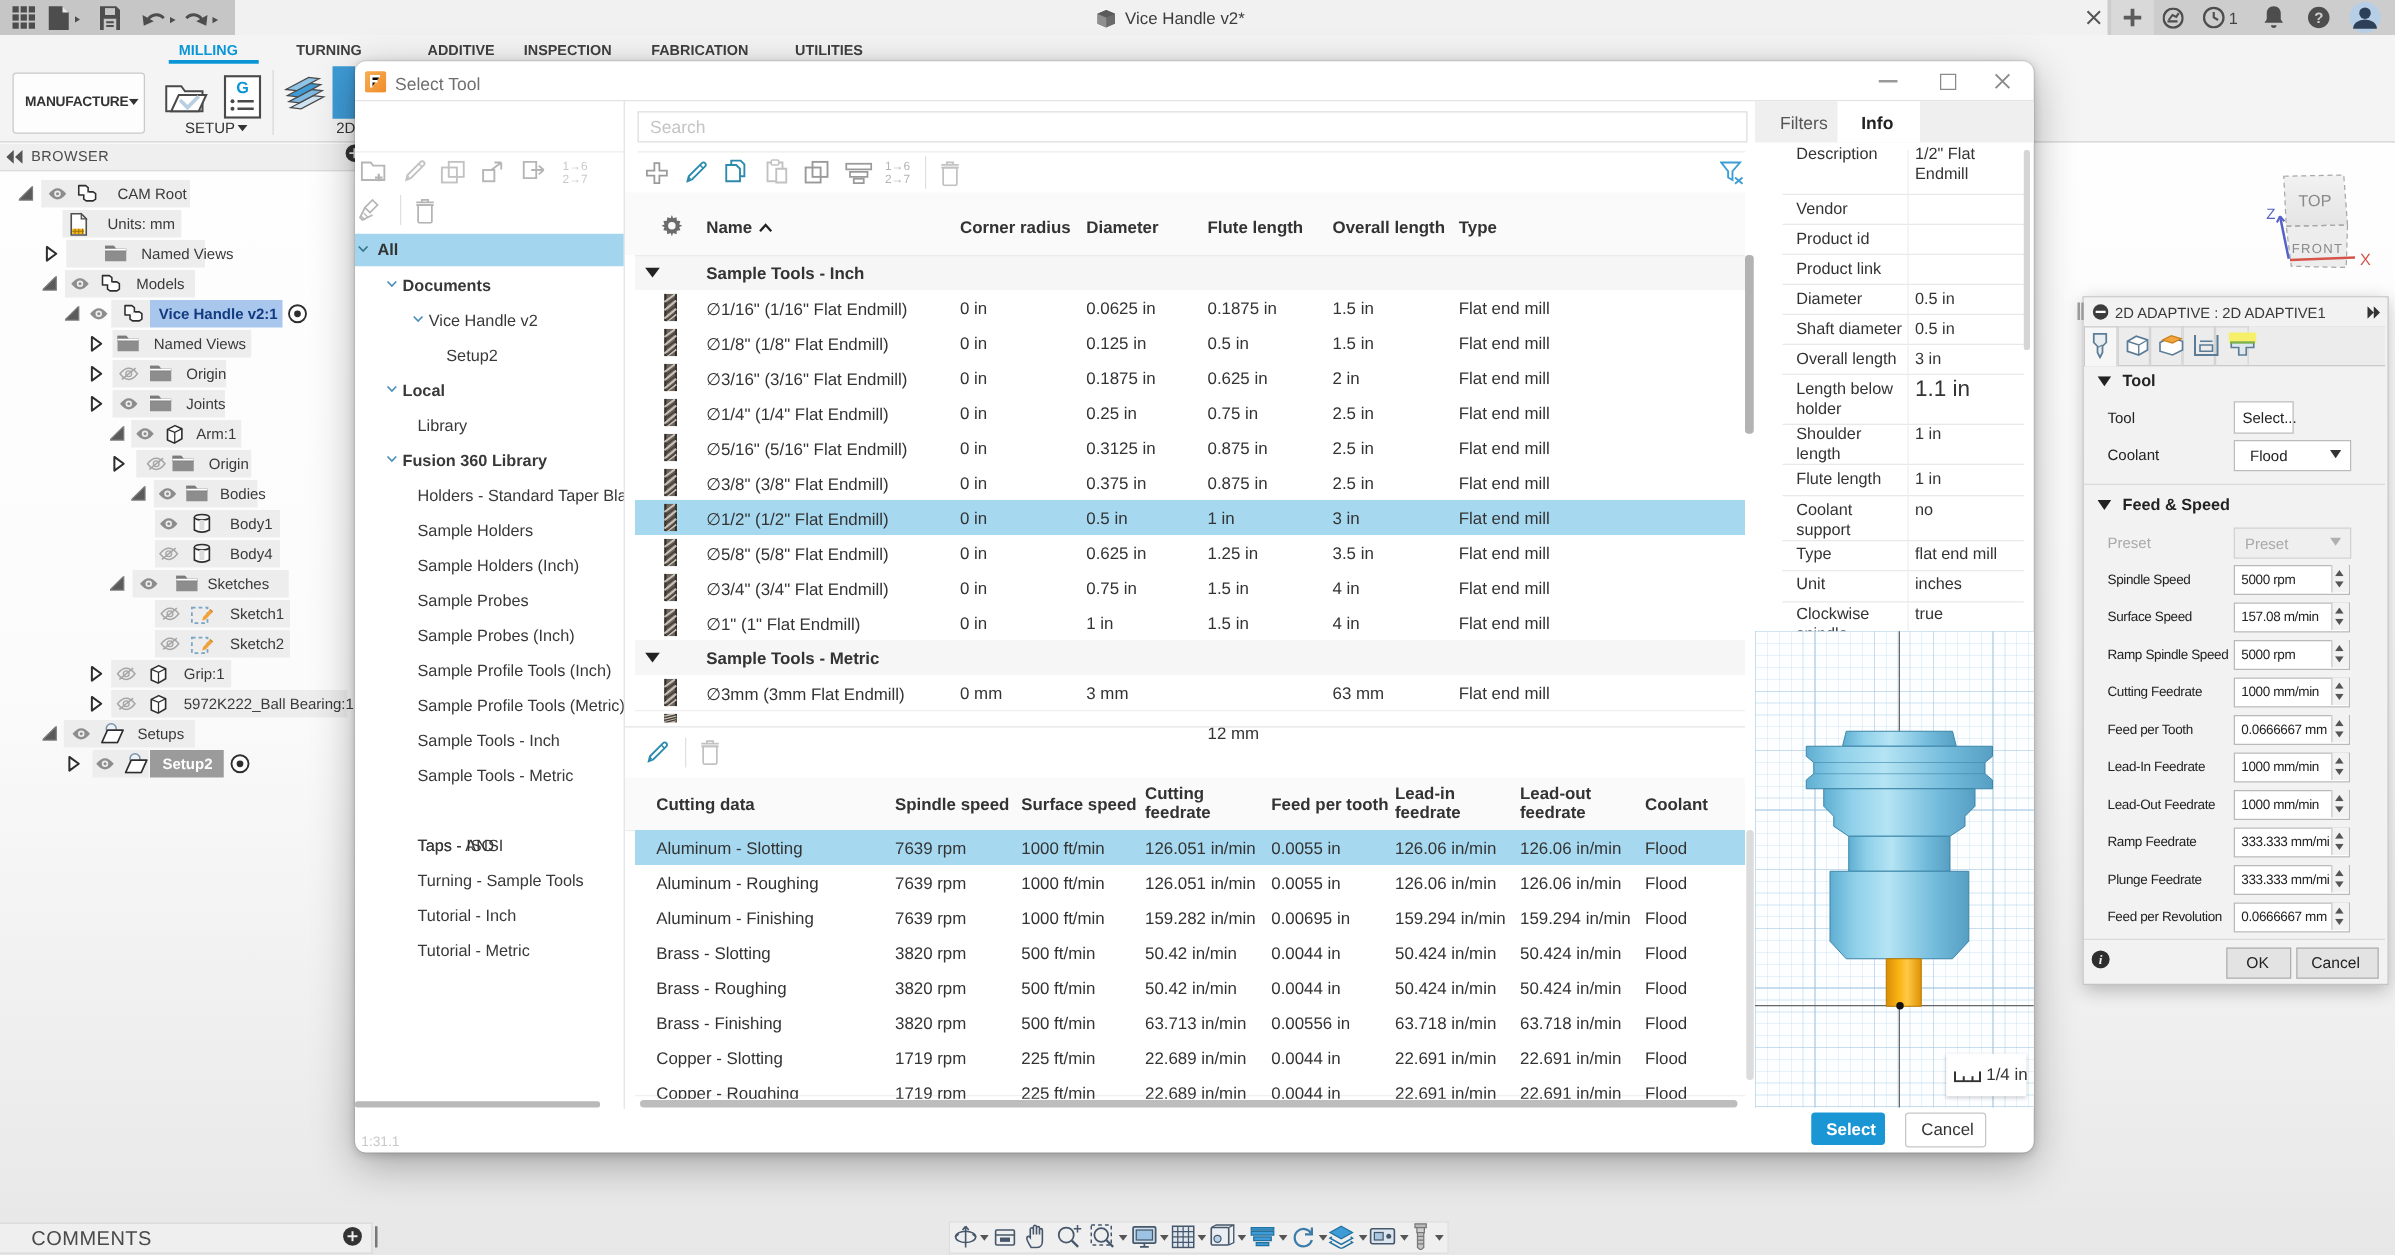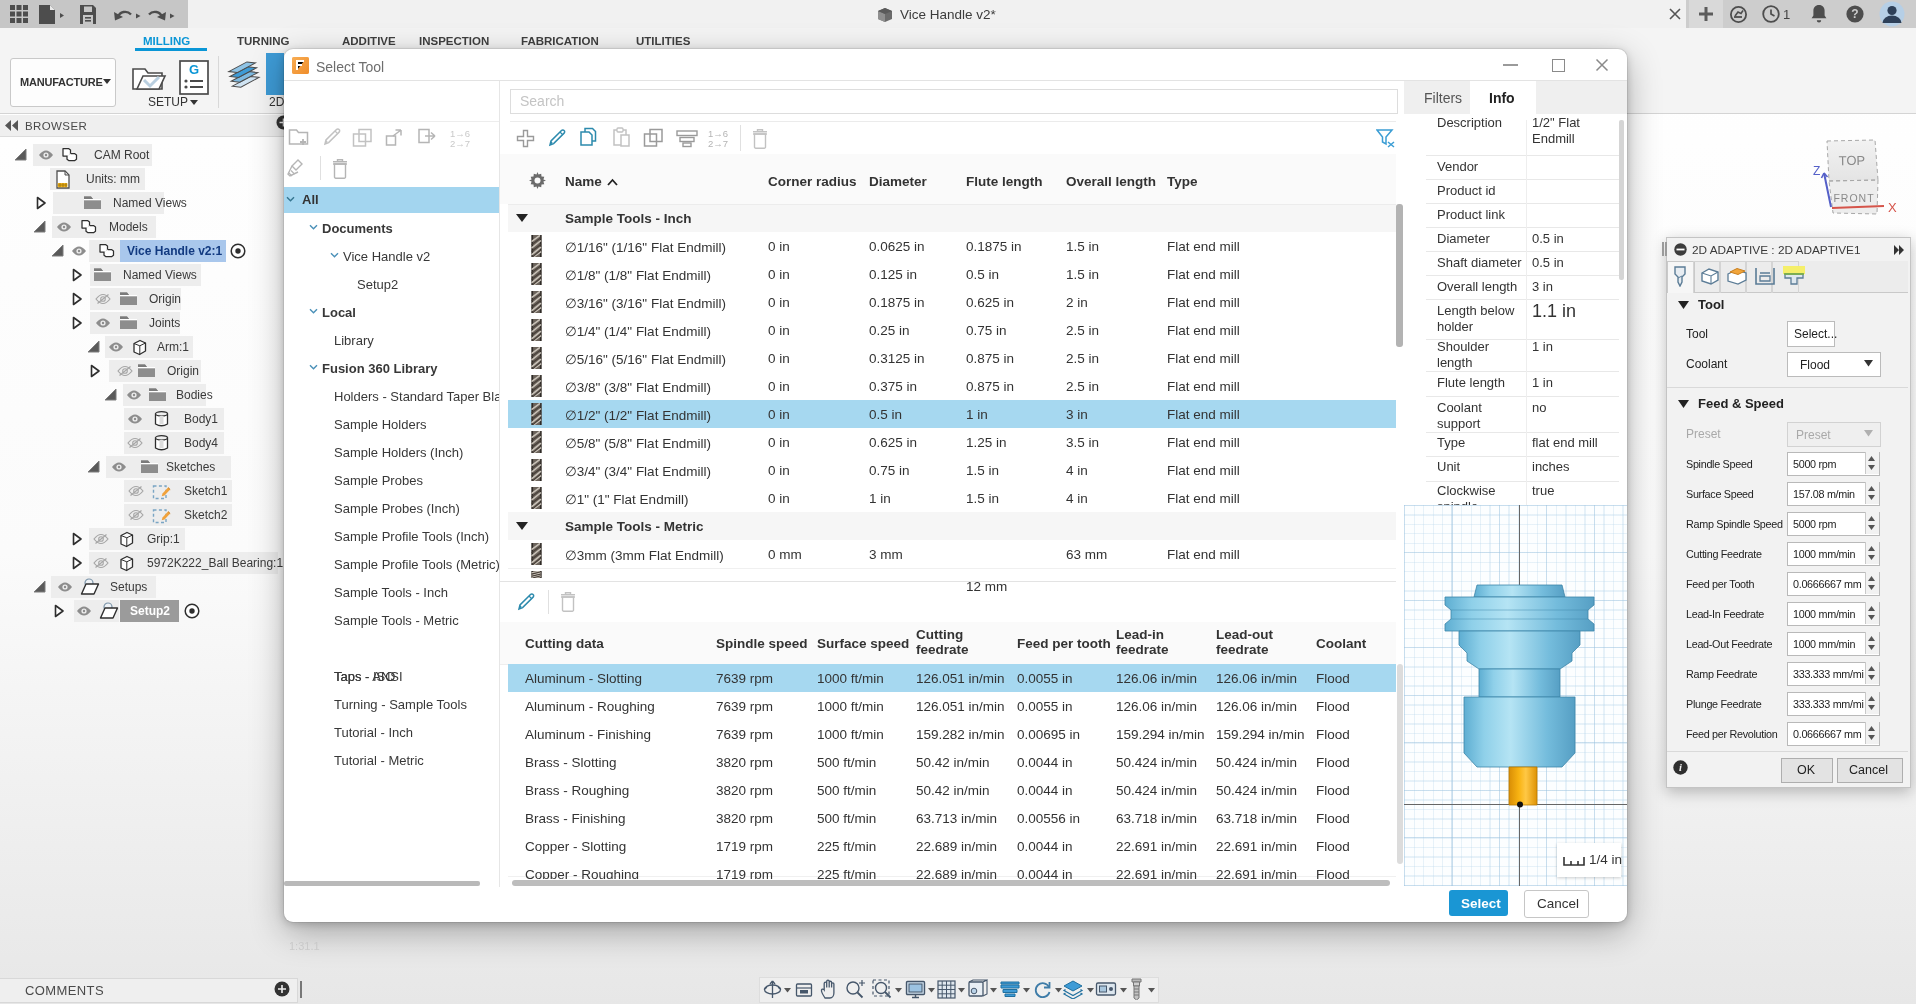--- a/index.html
+++ b/index.html
@@ -410,21 +410,21 @@
       <path d="M1.5 16L6 6h12.5L14 16z" fill="#fff" stroke="#2e2e2e" stroke-width="1.4" stroke-linejoin="round"></path>
     </svg>
 <div class="ab" style="left:120px;top:600px;width:59px;height:22px;background:#9b9b9b;"></div>
 <div class="tx" style="left:130px;top:604px;font-size:12px;color:#fff;font-weight:bold;">Setup2</div>
 <svg class="ab" style="left:184px;top:603px" width="16" height="16" viewBox="0 0 16 16">
       <circle cx="8" cy="8" r="6.8" fill="#fff" stroke="#2e2e2e" stroke-width="1.5"></circle>
       <circle cx="8" cy="8" r="2.7" fill="#2e2e2e"></circle>
     </svg>
 
 <div class="ab" style="left:0;top:978px;width:297px;height:23px;background:#efefef;border:1px solid #d8d8d8;border-left:none;"></div>
-<div class="tx" style="left:25px;top:983px;font-size:13px;color:#4a4a4a;letter-spacing:0.4px;">COMMENTS</div>
+<div class="tx" style="left:25px;top:983px;font-size:16px;color:#4a4a4a;letter-spacing:0.4px;">COMMENTS</div>
 <svg class="ab" style="left:274px;top:981px" width="16" height="16" viewBox="0 0 16 16">
       <circle cx="8" cy="8" r="7.5" fill="#333"></circle>
       <path d="M8 4v8M4 8h8" stroke="#efefef" stroke-width="1.6"></path>
     </svg>
 <div class="ab" style="left:300px;top:981px;width:2px;height:17px;background:#777;"></div>
 
 <svg class="ab" style="left:1795px;top:130px" width="121" height="100" viewBox="0 0 121 100">
 <defs>
         <linearGradient id="vg" x1="0" y1="0" x2="0" y2="1">
           <stop offset="0" stop-color="#f2f2f2"></stop>
@@ -622,21 +622,21 @@
 <div class="tx" style="left:334px;top:529px;font-size:13px;color:#383838;">Sample Profile Tools (Inch)</div>
 <div class="tx" style="left:334px;top:557px;font-size:13px;color:#383838;">Sample Profile Tools (Metric)</div>
 <div class="tx" style="left:334px;top:585px;font-size:13px;color:#383838;">Sample Tools - Inch</div>
 <div class="tx" style="left:334px;top:613px;font-size:13px;color:#383838;">Sample Tools - Metric</div>
 <div class="tx" style="left:334px;top:641px;font-size:13px;color:#383838;margin-top:28px;">Taps - ANSI</div>
 <div class="tx" style="left:334px;top:669px;font-size:13px;color:#383838;">Taps - ISO</div>
 <div class="tx" style="left:334px;top:697px;font-size:13px;color:#383838;text-align:center;">Turning - Sample Tools</div>
 <div class="tx" style="left:334px;top:725px;font-size:13px;color:#383838;">Tutorial - Inch</div>
 <div class="tx" style="left:334px;top:753px;font-size:13px;color:#383838;">Tutorial - Metric</div>
 <div class="ab" style="left:284px;top:881px;width:196px;height:5px;background:#b9b9b9;border-radius:2px;"></div>
-<div class="tx" style="left:289px;top:940px;font-size:11px;color:#c9c9c9;">1:31.1</div>
+<div class="tx" style="left:289px;top:908px;font-size:11px;color:#c9c9c9;">1:31.1</div>
 <div class="ab" style="left:510px;top:89px;width:886px;height:23px;border:1px solid #ddd;background:#fff;"></div>
 <div class="tx" style="left:520px;top:93px;font-size:14px;color:#c4c4c4;">Search</div>
 <div class="ab" style="left:510px;top:121px;width:886px;height:1px;background:#ebebeb;"></div>
 <svg class="ab" style="left:516px;top:129px" width="19" height="19" viewBox="0 0 19 19">
       <path d="M7.5 1.5h4v6h6v4h-6v6h-4v-6h-6v-4h6z" fill="none" stroke="#9a9a9a" stroke-width="1.4"></path>
     </svg>
 <svg class="ab" style="left:547px;top:128px" width="20" height="20" viewBox="0 0 20 20">
       <path d="M3 17l1-4L14.5 2.5a1.8 1.8 0 0 1 2.6 0 1.8 1.8 0 0 1 0 2.6L6.6 15.6 3 17z" fill="none" stroke="#2c8aad" stroke-width="1.5"></path>
       <path d="M13 4l2.6 2.6" stroke="#2c8aad" stroke-width="1.3"></path>
       <path d="M3 17l1-4 1.8 1.9z" fill="#2c8aad"></path>

